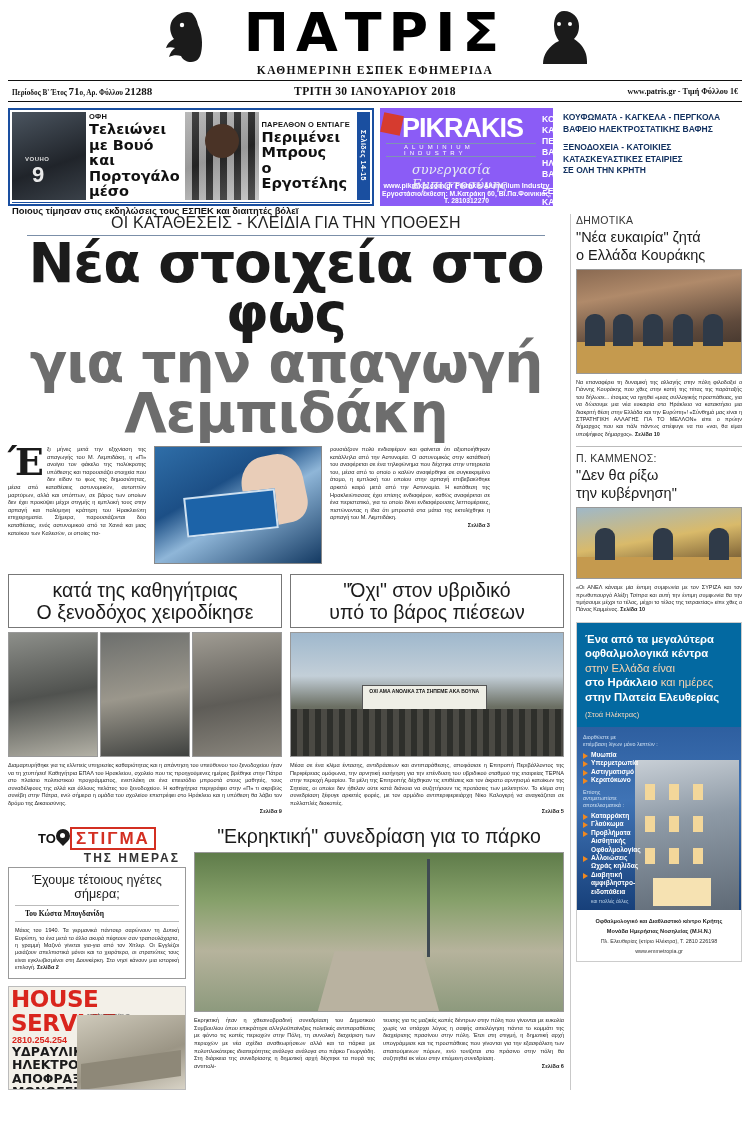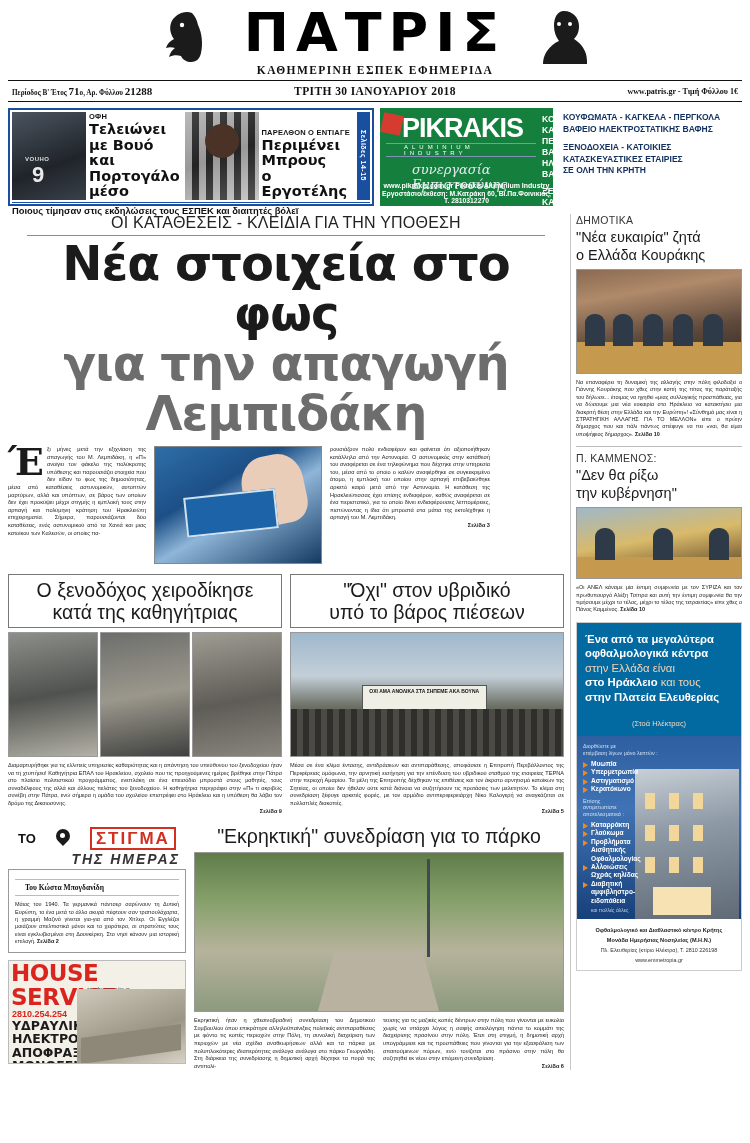--- a/index.html
+++ b/index.html
@@ -53,28 +53,28 @@
   .promorow { display: flex; gap: 6px; margin-top: 6px; height: 98px; }
   .sportbox { width: 366px; border: 2px solid #1a4fa0; padding: 2px; display:flex; flex-direction:column;}
   .sport-top { display: flex; flex: 1; gap: 3px; }
   .sp-photo { width: 74px; background: #3b3f45; position:relative; overflow:hidden;}
   .sp-photo.one { background: linear-gradient(160deg,#4b5560 0%,#20242a 60%,#3a4149 100%); }
   .sp-photo.two { background: linear-gradient(160deg,#777 0%,#2e2e2e 50%,#9a9a9a 100%); }
   .sp-photo .jersey-num{position:absolute;bottom:12px;left:20px;color:#e9e9e9;font-size:22px;font-weight:bold;}
   .sp-photo .jersey-name{position:absolute;bottom:38px;left:13px;color:#ddd;font-size:6px;font-weight:bold;letter-spacing:.5px;}
   .sp-photo .stripes{position:absolute;inset:0;background:repeating-linear-gradient(90deg,#f0f0f0 0 7px,#1c1c1c 7px 14px);opacity:.55;}
   .sp-photo .head{position:absolute;top:12px;left:50%;transform:translateX(-50%);width:34px;height:34px;border-radius:50%;background:#4a3326;}
-  .sp-text { flex: 1; display: flex; flex-direction: column; justify-content: flex-end; }
+  .sp-text { flex: 1; display: flex; flex-direction: column; justify-content: center; }
   .sp-kicker { font-size: 7.5px; font-weight: bold; color: #111; letter-spacing:.2px; margin-bottom:1px;}
   .sp-head { font-size: 14.5px; font-weight: bold; line-height: 15.5px; color:#111; font-family:"DejaVu Sans",sans-serif;}
   .sport-bottom { font-size: 9.4px; font-weight: bold; padding-top: 2px; border-top: 1px solid #1a4fa0; margin-top:2px; color:#111;}
   .sidepages { width: 13px; background: #1a4fa0; color: #fff; font-size: 7px; font-weight: bold;
     writing-mode: vertical-rl; text-align: center; display:flex; align-items:center; justify-content:center; letter-spacing:.5px;}
 
-  .pikrakis { flex: 1; background: #15803d; display: flex; color: #fff; position: relative; overflow:hidden;justify-content:space-between;}
+  .pikrakis { flex: 1; background: #8b5cf6; display: flex; color: #fff; position: relative; overflow:hidden;justify-content:space-between;}
   .pik-left { width: 185px; padding: 6px 4px 0 6px; position: relative; }
   .pik-logo { font-size: 27px; font-weight: bold; letter-spacing: -1px; line-height: 28px; padding-left: 16px;}
   .pik-alum { font-size: 6px; letter-spacing: 4px; padding-left: 18px; border-top:1px solid #7e93b5; border-bottom:1px solid #7e93b5; margin-top:1px; width:150px;}
   .pik-script { font-family: "DejaVu Serif", serif; font-style: italic; font-size: 13px; padding-left: 26px; margin-top: 5px; color:#e4e9f2;}
   .pik-diamond { position: absolute; left: 2px; top: 6px; width: 20px; height: 20px; background:#d63b2f; transform: rotate(12deg); }
   .pik-right { flex: 1; padding: 6px 4px 0 2px; }
   .pik-line { font-size: 8.6px; font-weight: bold; line-height: 11px; letter-spacing:.1px;}
   .pik-gap { height: 6px; }
   .pik-footer { position:absolute; bottom:2px; left:0; right:0; text-align:center; }
   .pik-web { font-size: 7px; font-weight: bold; }
@@ -85,21 +85,21 @@
 
   
   .body { display: flex; gap: 6px; margin-top: 8px; }
   .left-col { width: 556px; }
   .right-col { width: 180px; border-left: 1px solid #c9c9c9; padding-left: 5px; }
 
   
   .lead-kicker { text-align: center; font-size: 16px; color: #222; letter-spacing: .2px;
     border-bottom: 1.5px solid #7b8fa8; padding-bottom: 3px; width: 93%; margin: 0 auto;}
   .lead-head { font-family: "DejaVu Sans", sans-serif; font-weight: bold; color: #1b1b1b;
-    font-size: 48px; line-height: 50px; text-align: center; letter-spacing: -1px; margin-top: 2px;}
+    font-size: 55px; line-height: 50px; text-align: center; letter-spacing: -1px; margin-top: 2px;}
   .lead-head .l2 { color: #6d6d6d; }
 
   .lead-body { display: flex; gap: 8px; margin-top: 8px; }
   .lb-col { font-size: 5.6px; line-height: 7.6px; text-align: justify; color: #1b1b1b; }
   .lb-col.c1 { width: 138px; }
   .lb-col.c3 { width: 160px; }
   .dropcap { float: left; font-family: "DejaVu Serif", serif; font-weight: bold; font-size: 38px;
     line-height: 30px; padding-right: 3px; margin-top: 1px; }
   .lead-photo { width: 168px; height: 118px; border:1px solid #888;
     background: linear-gradient(150deg,#2f6ea8 0%,#1c4f86 35%,#8fb6d8 55%,#143a63 100%); position:relative; overflow:hidden;}
@@ -121,28 +121,28 @@
     background: linear-gradient(180deg,#9fb8cd 0%,#c3cfd8 35%,#6b6f63 60%,#4a4f45 100%); position:relative; overflow:hidden;}
   .protest .banner{position:absolute;left:26%;top:42%;width:46%;height:22%;background:#efefe6;border:1px solid #555;
     font-size:5px;color:#111;padding:2px;text-align:center;line-height:6px;font-weight:bold;}
   .protest .crowd{position:absolute;bottom:0;left:0;right:0;height:38%;
     background:repeating-linear-gradient(90deg,#2e2f2b 0 6px,#4b4a44 6px 12px);}
   .mid-text { font-size: 5.6px; line-height: 7.6px; text-align: justify; margin-top: 5px; color:#1b1b1b;}
 
   
   .bottom { display: flex; gap: 8px; margin-top: 10px; }
   .stigma-col { width: 178px; }
-  .stigma-head { display: flex; align-items: center; justify-content: center; gap: 20px; height: 26px;}
+  .stigma-head { display: flex; align-items: center; justify-content: center; gap: 0; height: 26px;}
   .stigma-to { font-size: 13px; font-weight: bold; }
   .stigma-pin { width: 14px; height: 18px; position: relative; }
   .stigma-pin::before { content:""; position:absolute; top:0; left:0; width:14px; height:14px; border-radius:50% 50% 50% 0; transform: rotate(-45deg); background:#1b1b1b;}
   .stigma-pin::after { content:""; position:absolute; top:4px; left:4.5px; width:5px; height:5px; border-radius:50%; background:#fff;}
   .stigma-word { border: 2px solid #d32f21; color: #d32f21; font-weight: bold; font-size: 17px;
     letter-spacing: 2px; padding: 0 4px; line-height: 19px; }
-  .stigma-of { text-align: right; font-size: 14px; font-weight: bold; letter-spacing: 2px; color:#333; padding-right:6px;font-style:italic;}
+  .stigma-of { text-align: right; font-size: 12px; font-weight: bold; letter-spacing: 2px; color:#333; padding-right:6px;}
   .stigma-box { border: 1px solid #999; padding: 5px 6px 6px; margin-top: 2px;}
   .stigma-q { font-size: 12.5px; text-align: center; color:#1b1b1b; }
   .stigma-by { font-size: 7.5px; font-family:"Liberation Serif",serif; font-weight:bold; border-top:1px solid #bbb; border-bottom:1px solid #bbb;
     margin-top: 4px; padding: 3px 0 3px 10px; }
   .stigma-text { font-size: 5.5px; line-height: 7.4px; text-align: justify; margin-top: 5px; color:#1b1b1b;}
 
   .house { margin-top: 7px; border: 1px solid #bbb; background:#f3f0e8; position:relative; height: 104px; overflow:hidden;}
   .house-title { color: #d9251d; font-family:"DejaVu Sans",sans-serif; font-weight: bold; font-size: 23px; letter-spacing:-.5px; line-height:24px; padding-left:2px;}
   .house-phone { color: #d9251d; font-weight: bold; font-size: 9px; padding-left: 3px; }
   .house-list { padding-left: 3px; }
@@ -170,21 +170,21 @@
   .rc-photo .table { position:absolute; bottom:0; left:0; right:0; height:30%; background:#c59a4e;}
   .rc-photo .p { position:absolute; bottom:26%; width:20px; height:32px; border-radius:9px 9px 0 0; background:#2f3a48;}
   .rc-text { font-size: 5.5px; line-height: 7.4px; text-align: justify; margin-top: 5px; color:#1b1b1b;}
   .rc-sep { border-top: 1px solid #bbb; margin: 8px 0 5px; }
 
   .eye-ad { margin-top: 8px; border: 1px solid #ccc; }
   .eye-orange { background: #0369a1; color: #fff; padding: 9px 8px 8px; }
   .eye-orange .l { font-size: 11.3px; line-height: 14.5px; }
   .eye-orange .b { font-weight: bold; }
   .eye-orange .n { color: #f6d2b0; }
-  .eye-orange .small { text-align: center; font-size: 7.5px; color:#f7d8bd; margin-top: 15px;}
+  .eye-orange .small { text-align: left; font-size: 7.5px; color:#f7d8bd; margin-top: 6px;}
   .eye-blue { background: linear-gradient(180deg,#2e5fa0 0%,#3f73b5 40%,#17407a 100%); color:#fff; padding: 7px 6px 6px; position:relative; min-height: 172px; overflow:hidden;}
   .eye-blue .intro { font-size: 5.4px; line-height: 6.8px; color:#cfe0f2; }
   .eye-blue ul { list-style:none; margin-top: 3px; }
   .eye-blue li { font-size: 6.6px; line-height: 8.4px; font-weight:bold; position: relative; padding-left: 8px;}
   .eye-blue li.arrow::before { content:""; position:absolute; left:0; top:2px; border-left:5px solid #f0881f; border-top:3px solid transparent; border-bottom:3px solid transparent;}
   .eye-blue li.cont { padding-left: 8px; }
   .eye-blue .andmore { font-size: 5px; color:#bcd2e8; margin-top:2px; padding-left:8px;}
   .eye-bldg { position:absolute; right: 2px; bottom: 0; width: 104px; height: 150px;
     background: linear-gradient(170deg,#c8cfd6 0%,#8e9aa6 40%,#5f6a76 100%);}
   .eye-bldg .win { position:absolute; background:#f3d79a; }
@@ -302,22 +302,22 @@
           <div class="lb-col c3">
             <span>ρουσιάζουν πολύ ενδιαφέρον και φαίνεται ότι αξιοποιήθηκαν κατάλληλα από την Αστυνομία. Ο αστυνομικός στην κατάθεσή του αναφέρεται σε ένα τηλεφώνημα που δέχτηκε στην υπηρεσία του, μέσα από το οποίο ο καλών αναφέρθηκε σε συγκεκριμένο άτομο, η εμπλοκή του οποίου στην αρπαγή επιβεβαιώθηκε αρκετό καιρό μετά από την Αστυνομία. Η κατάθεση της Ηρακλειώτισσας έχει επίσης ενδιαφέρον, καθώς αναφέρεται σε ένα περιστατικό, για το οποίο δίνει ενδιαφέρουσες λεπτομέρειες, πιστώνοντας η ίδια ότι μπροστά στα μάτια της εκτυλίχθηκε η αρπαγή του Μ. Λεμπιδάκη.</span>
             <span class="pageref">Σελίδα 3</span>
           </div>
         </div>
       </div>
 
       <div class="mid">
         <div class="mid-story">
           <div class="mid-head">
+            <div>κατά της καθηγήτριας</div>
             <div>Ο ξενοδόχος χειροδίκησε</div>
-            <div>κατά της καθηγήτριας</div>
           </div>
           <div class="mid-photos">
             <div class="mp a"></div>
             <div class="mp b"></div>
             <div class="mp c"></div>
           </div>
           <div class="mid-text">
             <span>Διαμαρτυρήθηκε για τις ελλιπείς υπηρεσίες καθαριότητας και η απάντηση του υπεύθυνου του ξενοδοχείου ήταν να τη χτυπήσει! Καθηγήτρια ΕΠΑΛ του Ηρακλείου, σχολείο που τις προηγούμενες ημέρες βρέθηκε στην Πάτρα στο πλαίσιο πολιτιστικού προγράμματος, ενεπλάκη σε ένα επεισόδιο μπροστά στους μαθητές, τους συναδέλφους της αλλά και άλλους πελάτες του ξενοδοχείου. Η καθηγήτρια περιγράφει στην «Π» τι ακριβώς συνέβη στην Πάτρα, ενώ σήμερα η ομάδα του σχολείου επιστρέφει στο Ηράκλειο και η υπόθεση θα λάβει τον δρόμο της Δικαιοσύνης.</span>
             <span class="pageref">Σελίδα 9</span>
           </div>
@@ -342,20 +342,21 @@
       <div class="bottom">
 
         <div class="stigma-col">
           <div class="stigma-head">
             <span class="stigma-to">ΤΟ</span>
             <span class="stigma-pin"></span>
             <span class="stigma-word">ΣΤΙΓΜΑ</span>
           </div>
           <div class="stigma-of">ΤΗΣ ΗΜΕΡΑΣ</div>
           <div class="stigma-box">
+            <div class="stigma-q">Έχουμε τέτοιους ηγέτες σήμερα;</div>
             <div class="stigma-by">Του Κώστα Μπογδανίδη</div>
             <div class="stigma-text">
               <span>Μάιος του 1940. Τα γερμανικά πάντσερ σαρώνουν τη Δυτική Ευρώπη, το ένα μετά το άλλο ακυρά πέφτουν σαν τραπουλόχαρτα, η γραμμή Μαζινό γίνεται για-για από τον Χίτλερ. Οι Εγγλέζοι μοιάζουν απελπιστικά μόνοι και το χειρότερο, οι στρατιώτες τους είναι εγκλωβισμένοι στη Δουνκέρκη. Στο νησί κάνουν μια ιστορική επιλογή.</span>
               <span style="font-weight:bold">Σελίδα 2</span>
             </div>
           </div>
 
           <div class="house">
             <div class="house-title">HOUSE SERVICE</div>
             <div class="house-phone">2810.254.254</div>
@@ -428,21 +429,21 @@
           <span>«Οι ΑΝΕΛ κάναμε μία έντιμη συμφωνία με τον ΣΥΡΙΖΑ και τον πρωθυπουργό Αλέξη Τσίπρα και αυτή την έντιμη συμφωνία θα την τιμήσουμε μέχρι το τέλος, μέχρι το τέλος της τετραετίας» είπε χθες ο Πάνος Καμμένος.</span>
           <span style="font-weight:bold">Σελίδα 10</span>
         </div>
       </div>
 
       <div class="eye-ad">
         <div class="eye-orange">
           <div class="l b">Ένα από τα μεγαλύτερα</div>
           <div class="l b">οφθαλμολογικά κέντρα</div>
           <div class="l n">στην Ελλάδα είναι</div>
-          <div class="l"><span class="b">στο Ηράκλειο</span> <span class="n">και τους</span></div>
+          <div class="l"><span class="b">στο Ηράκλειο</span> <span class="n">και ημέρες</span></div>
           <div class="l b">στην Πλατεία Ελευθερίας</div>
           <div class="small">(Στοά Ηλέκτρας)</div>
         </div>
         <div class="eye-blue">
           <div class="eye-bldg">
             <div class="win" style="left:10px;top:24px;width:10px;height:16px"></div>
             <div class="win" style="left:34px;top:24px;width:10px;height:16px"></div>
             <div class="win" style="left:58px;top:24px;width:10px;height:16px"></div>
             <div class="win" style="left:10px;top:56px;width:10px;height:16px"></div>
             <div class="win" style="left:34px;top:56px;width:10px;height:16px"></div>

